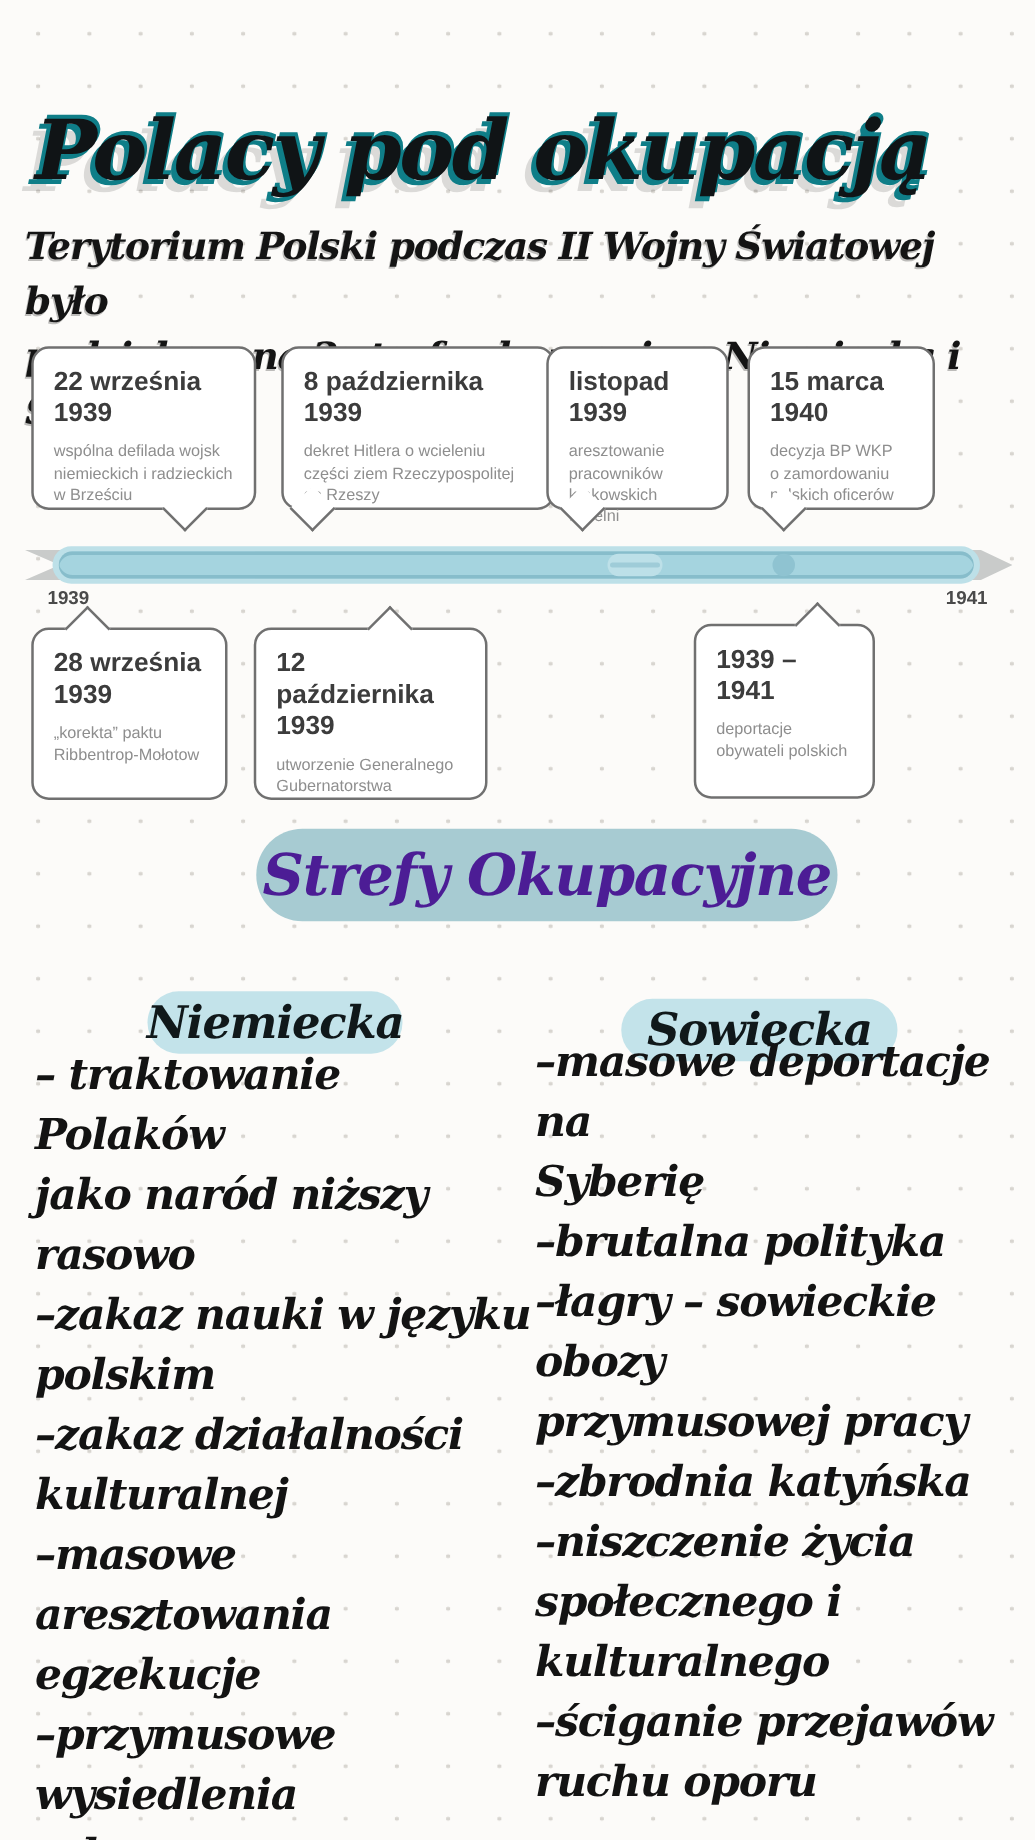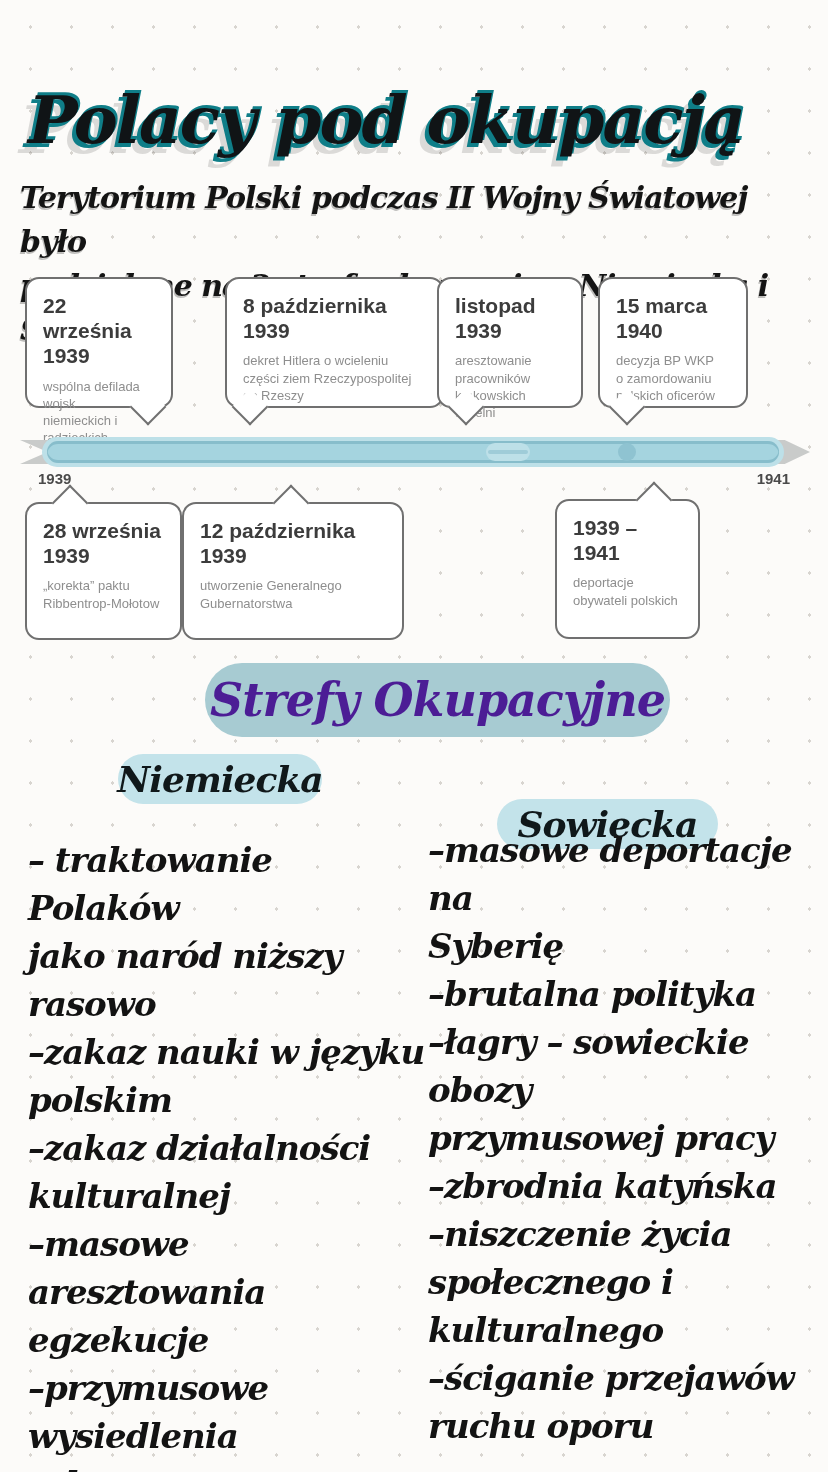--- a/index.html
+++ b/index.html
@@ -85,21 +85,21 @@
     display:flex;align-items:center;justify-content:center;
   }
   .zones-heading-pill span{
     font-family:"DejaVu Serif",serif;font-style:italic;font-weight:700;
     font-size:46px;color:#4c1d95;letter-spacing:-1px;
   }
   .zone-pill{
     position:absolute;height:50px;background:#c3e3ea;border-radius:25px;
     display:flex;align-items:center;justify-content:center;
   }
-  .zone-pill.german{left:118px;top:754px;width:204px;}
+  .zone-pill.german{left:118px;top:793px;width:204px;}
   .zone-pill.soviet{left:497px;top:799px;width:221px;}
   .zone-pill span{
     font-family:"DejaVu Serif",serif;font-style:italic;font-weight:700;
     font-size:36px;color:#10181a;letter-spacing:-1px;
   }
   .zone-list{
     position:absolute;width:400px;
     font-family:"DejaVu Serif",serif;font-style:italic;font-weight:700;
     font-size:34px;line-height:48px;color:#131313;letter-spacing:-1px;
   }
@@ -111,21 +111,21 @@
 <body>
 
 <div class="page">
 
   <h1 class="main-title">Polacy pod okupacją</h1>
   <div class="subtitle">Terytorium Polski podczas II Wojny Światowej było
 podzielone na 2 strefy okupacyjne: Niemiecką i Sowiecką</div>
 
   <div class="timeline-section">
 
-    <div class="callout down" style="left:25px;top:7px;width:148px;height:131px;--tail-left:108px">
+    <div class="callout down" style="left:25px;top:7px;width:180px;height:131px;--tail-left:108px">
       <div class="c-date">22 września
 1939</div>
       <div class="c-desc">wspólna defilada wojsk
 niemieckich i radzieckich
 w Brześciu</div>
     </div>
     <div class="callout down" style="left:225px;top:7px;width:219px;height:131px;--tail-left:10px">
       <div class="c-date">8 października
 1939</div>
       <div class="c-desc">dekret Hitlera o wcieleniu
@@ -156,21 +156,21 @@
     </div>
     <div class="tl-label start">1939</div>
     <div class="tl-label end">1941</div>
 
     <div class="callout up" style="left:25px;top:232px;width:157px;height:138px;--tail-left:30px">
       <div class="c-date">28 września
 1939</div>
       <div class="c-desc">„korekta” paktu
 Ribbentrop-Mołotow</div>
     </div>
-    <div class="callout up" style="left:182px;top:232px;width:222px;height:138px;--tail-left:94px">
+    <div class="callout up" style="left:203px;top:232px;width:187px;height:138px;--tail-left:94px">
       <div class="c-date">12 października
 1939</div>
       <div class="c-desc">utworzenie Generalnego
 Gubernatorstwa</div>
     </div>
     <div class="callout up" style="left:555px;top:229px;width:145px;height:140px;--tail-left:84px">
       <div class="c-date">1939 – 1941</div>
       <div class="c-desc">deportacje
 obywateli polskich</div>
     </div>

